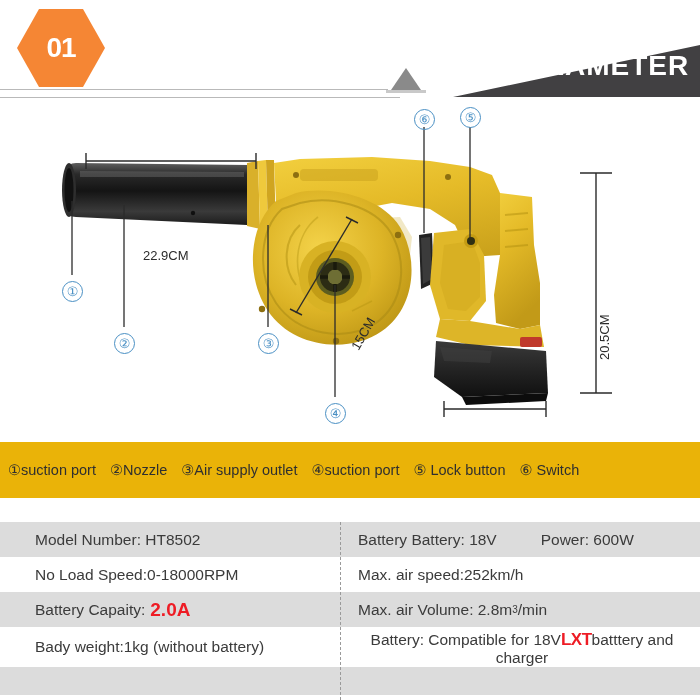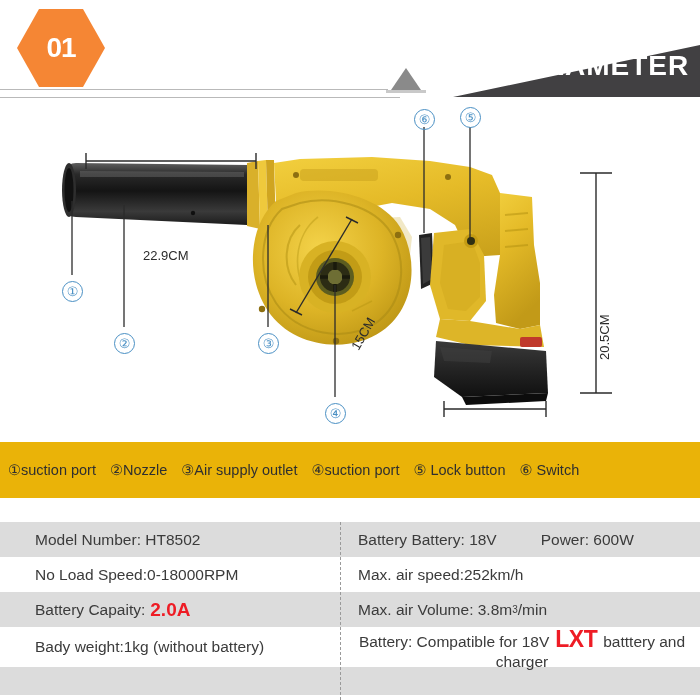--- a/index.html
+++ b/index.html
@@ -179,22 +179,22 @@
   }
   .red-em {
     color: #ee1c25;
     font-weight: bold;
     font-size: 19px;
     margin-left: 5px;
   }
   .red-lxt {
     color: #ee1c25;
     font-weight: bold;
-    font-size: 23px;
-    margin: 0 6px;
+    font-size: 17px;
+    margin: 0 0;
     letter-spacing: -0.5px;
   }
   .power-label { margin-left: 44px; }
   .sup { font-size: 10px; vertical-align: super; }
   .vdivider {
     position: absolute;
     left: 340px; top: 0;
     width: 0; height: 178px;
     border-left: 1px dashed #9a9a9a;
   }
@@ -367,21 +367,21 @@
     <div class="cell-left">No Load Speed:0-18000RPM</div>
     <div class="cell-right">Max. air speed:252km/h</div>
   </div>
 
   <div class="spec-row shade">
     <div class="cell-left">
       <span>Battery Capaity:</span>
       <span class="red-em">2.0A</span>
     </div>
     <div class="cell-right">
-      <span>Max. air Volume: 3.8m</span>
+      <span>Max. air Volume: 2.8m</span>
         <span class="sup">3</span>
         <span>/min</span>
     </div>
   </div>
 
   <div class="spec-row plain tall">
     <div class="cell-left">Bady weight:1kg (without battery)</div>
     <div class="cell-right center-wrap">
       <span>Battery: Compatible for 18V</span><span class="red-lxt">LXT</span><span>batttery and charger</span>
     </div>

